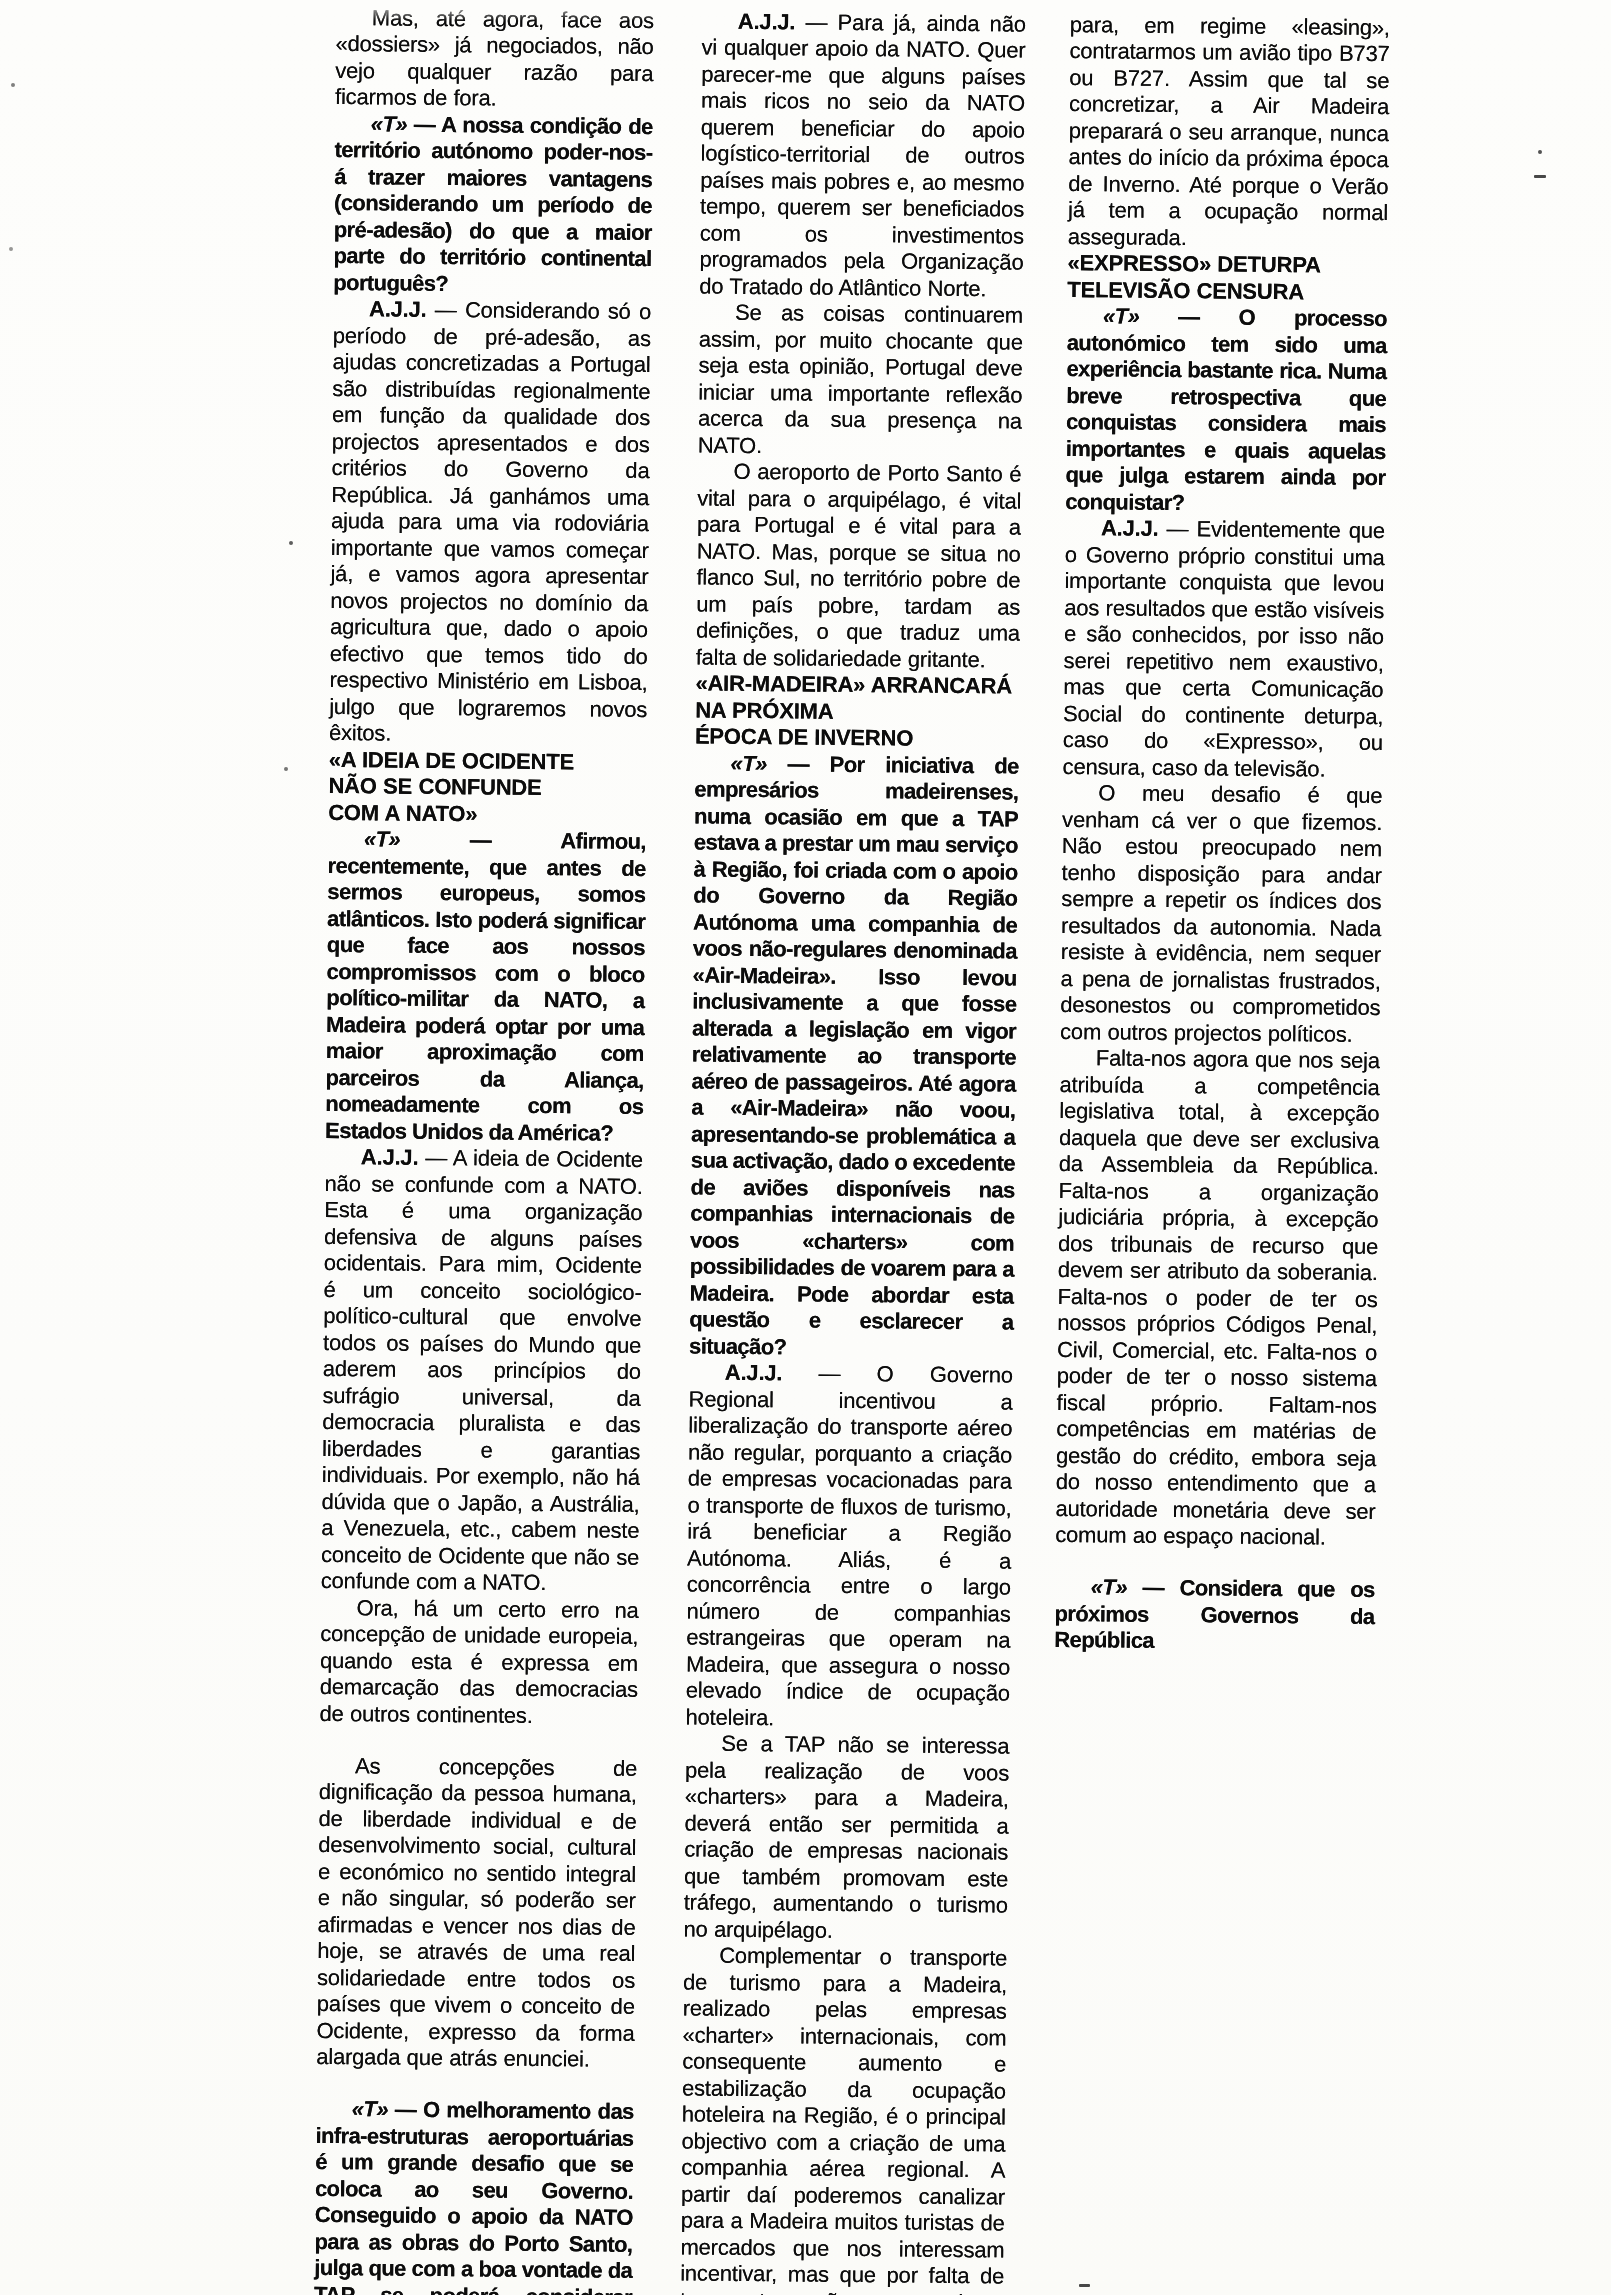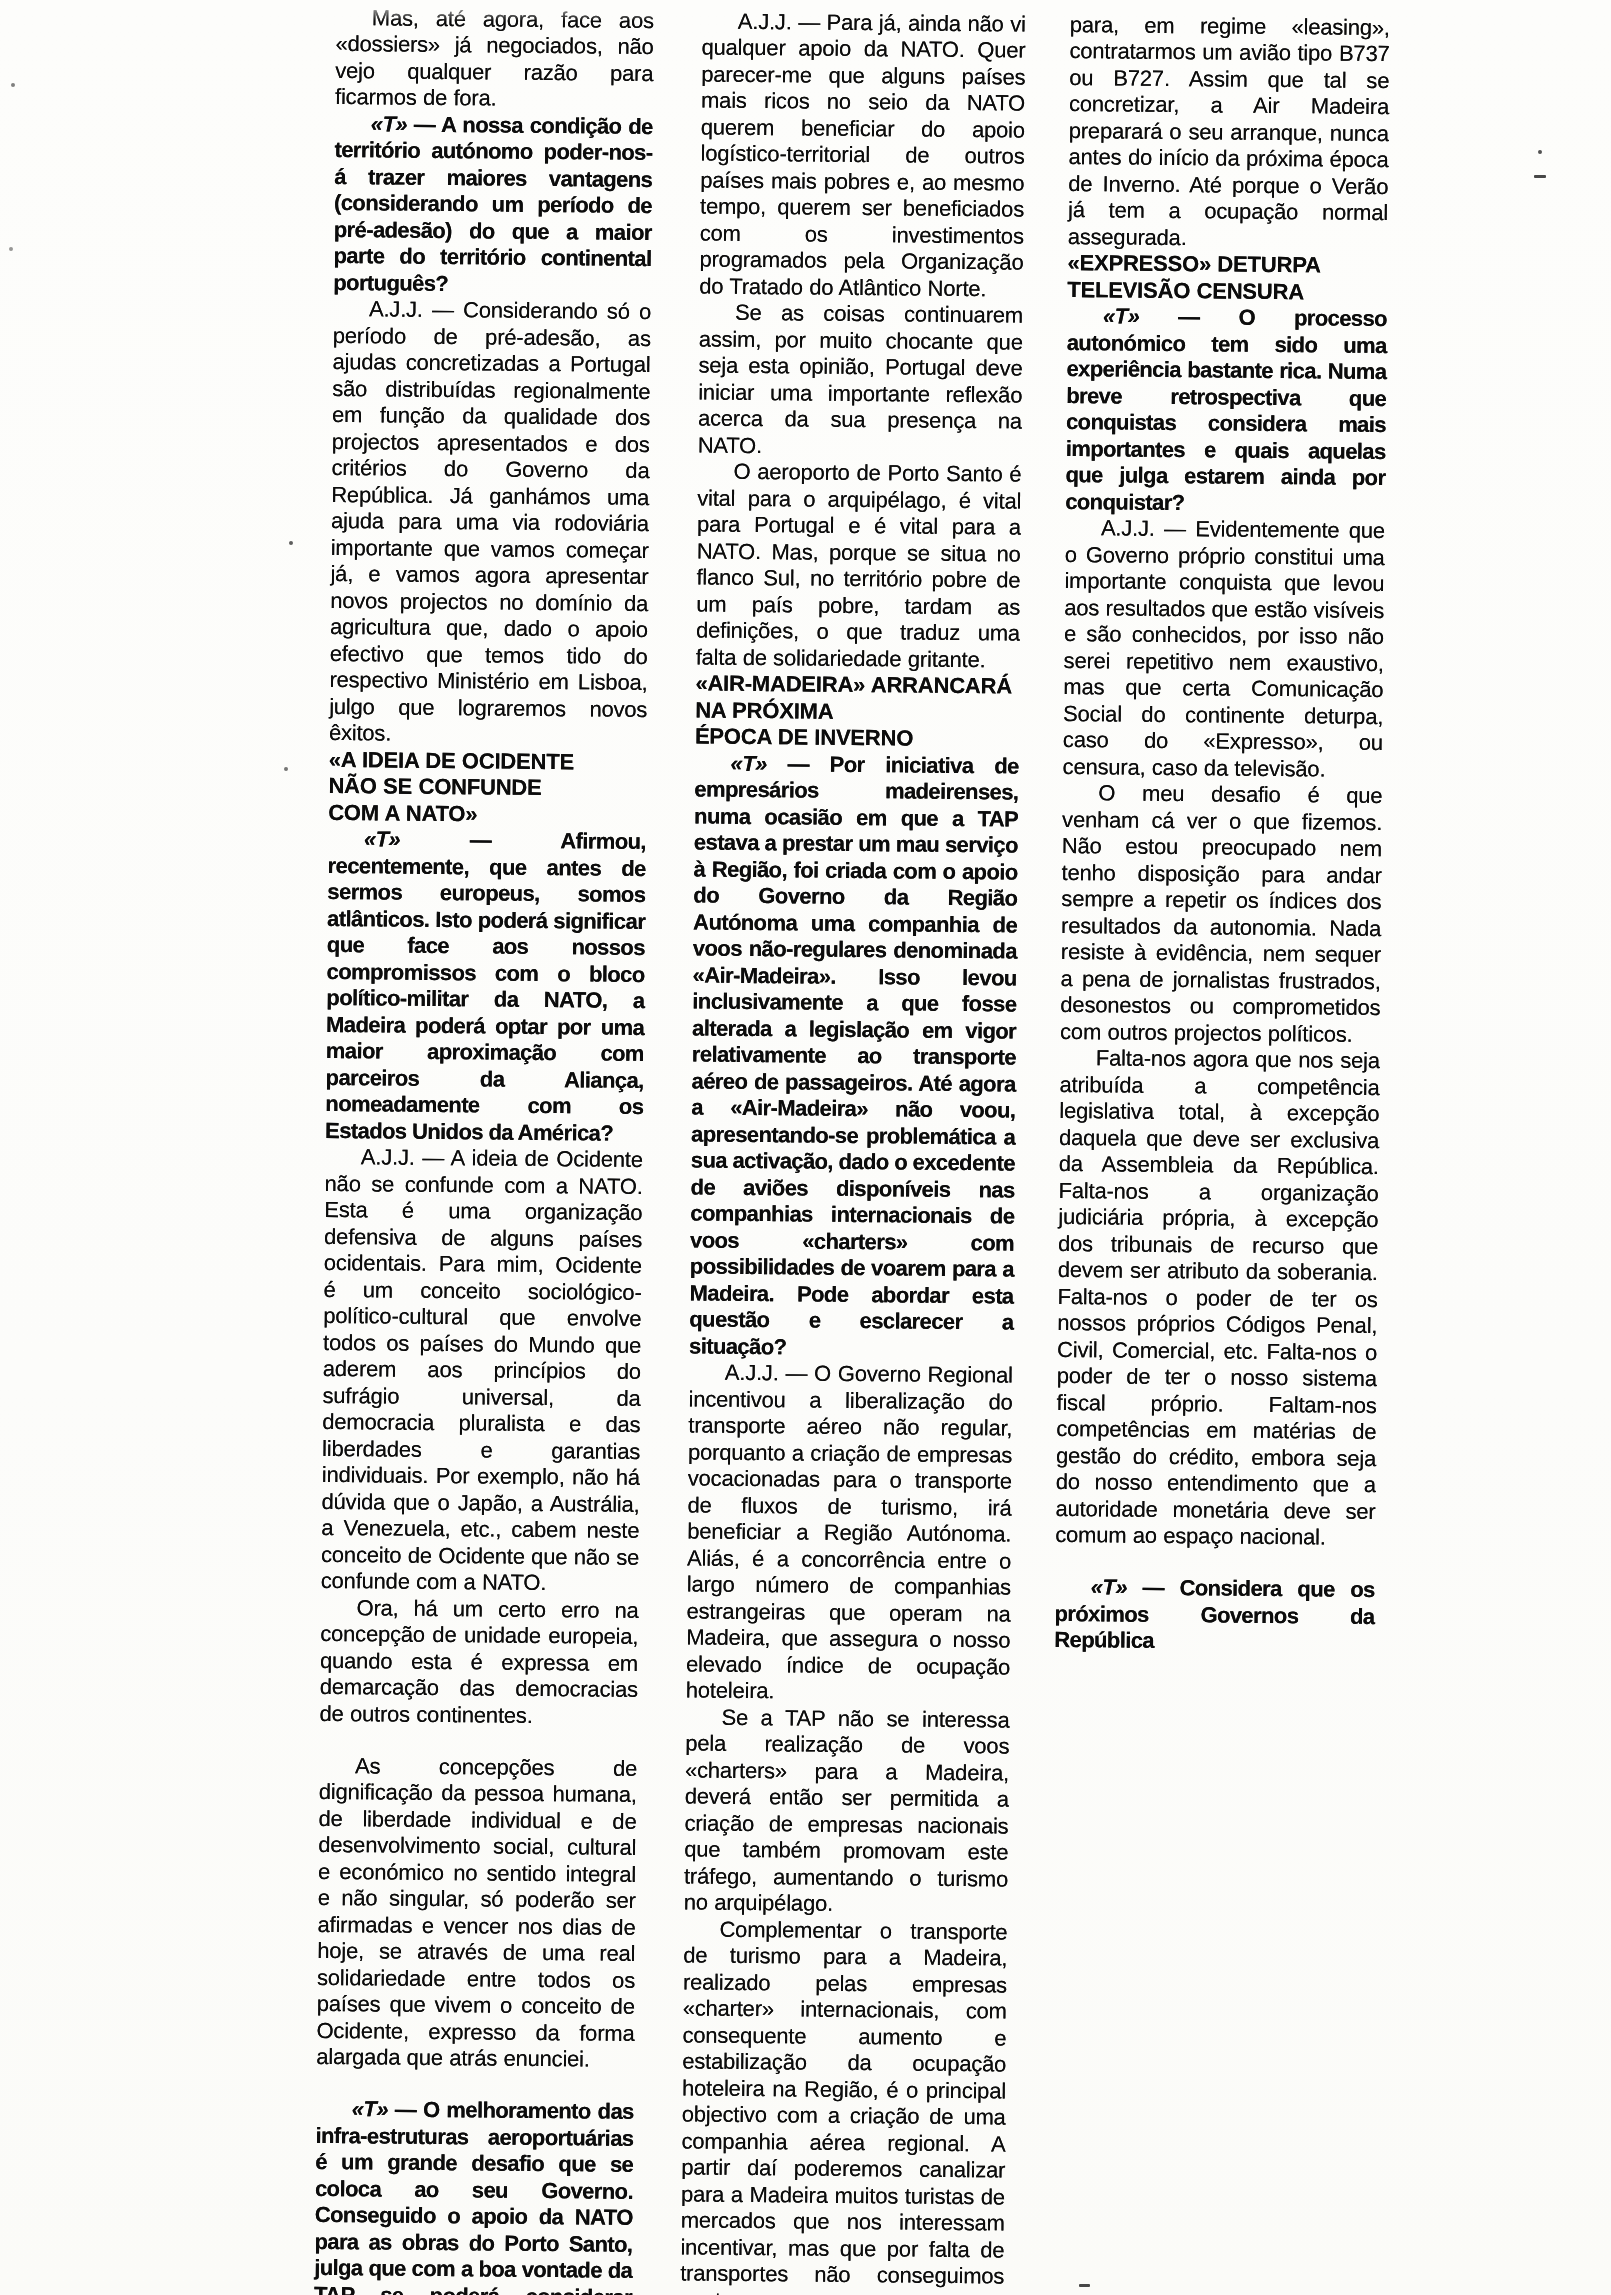--- a/index.html
+++ b/index.html
@@ -46,21 +46,21 @@
     margin: 0;
     text-indent: 36px;
   }
   p.para.noindent { text-indent: 0; }
   p.question {
     font-weight: bold;
     letter-spacing: -0.6px;
     word-spacing: 0px;
   }
   .q-lead { font-style: italic; }
-  .a-lead { font-weight: normal; }
+  .a-lead { font-weight: bold; }
   h3.heading {
     margin: 0;
     font-size: 22px;
     line-height: 26.5px;
     font-weight: bold;
     letter-spacing: -0.2px;
     text-align: left;
     white-space: pre-line;
     text-indent: 0;
   }

